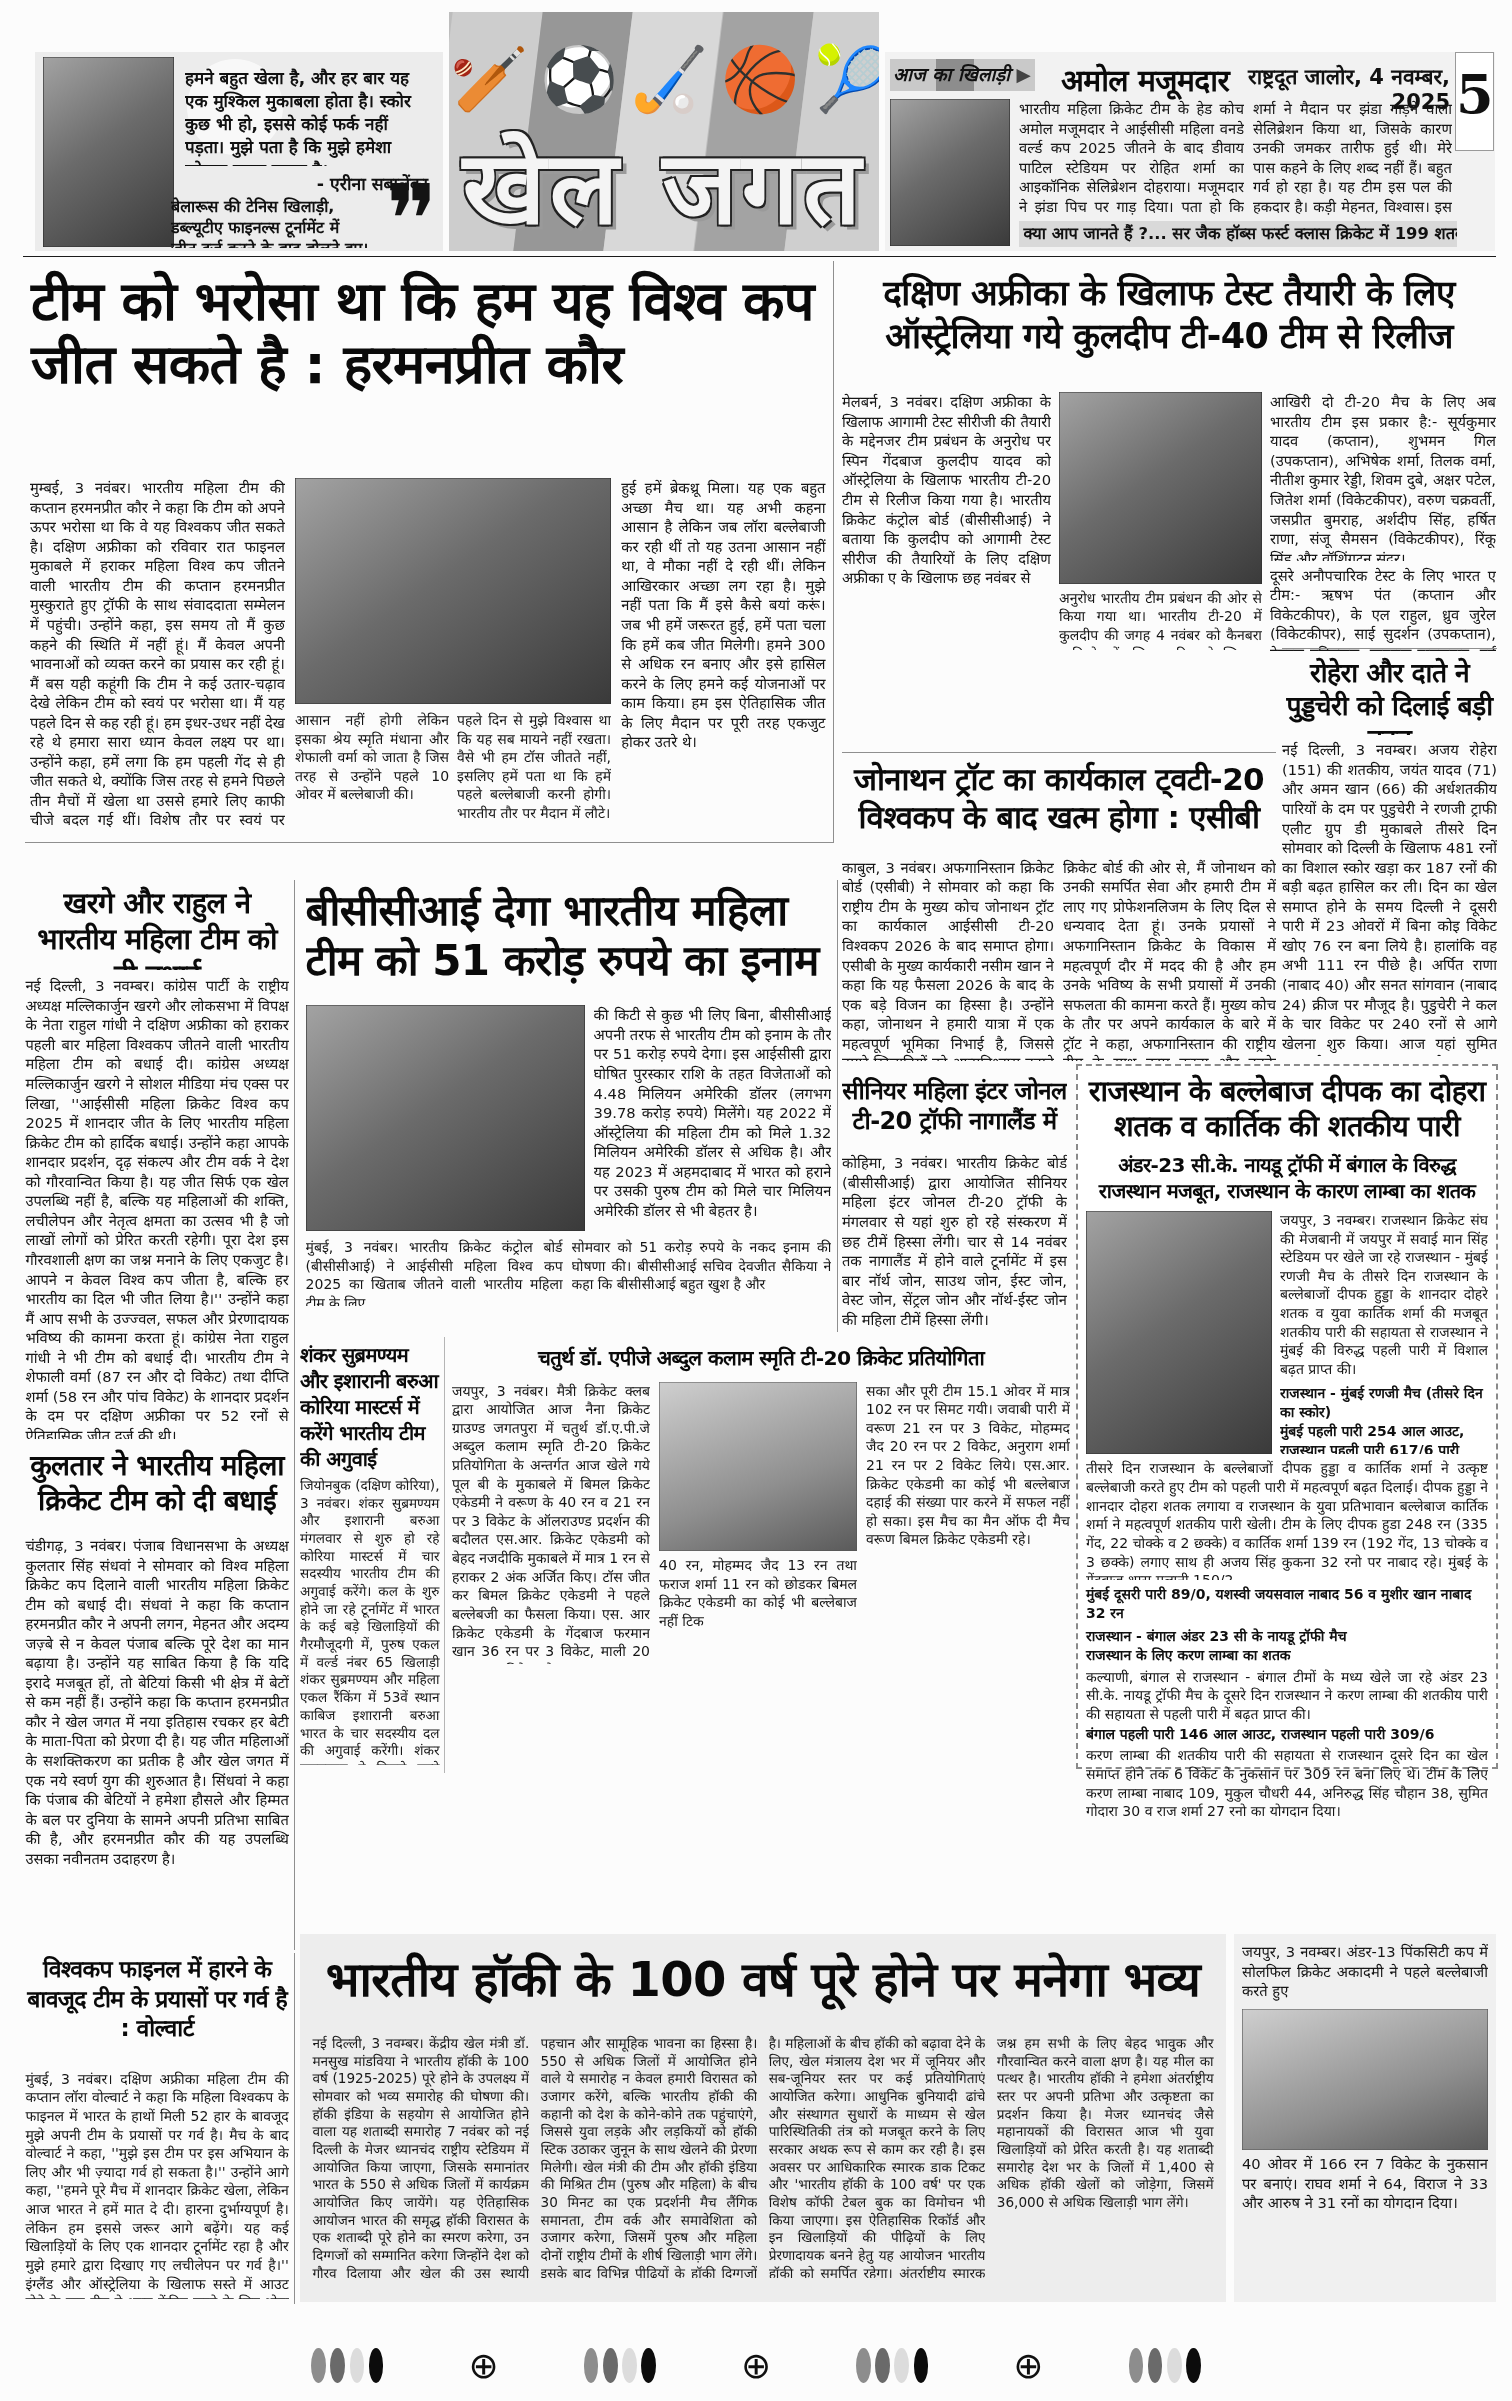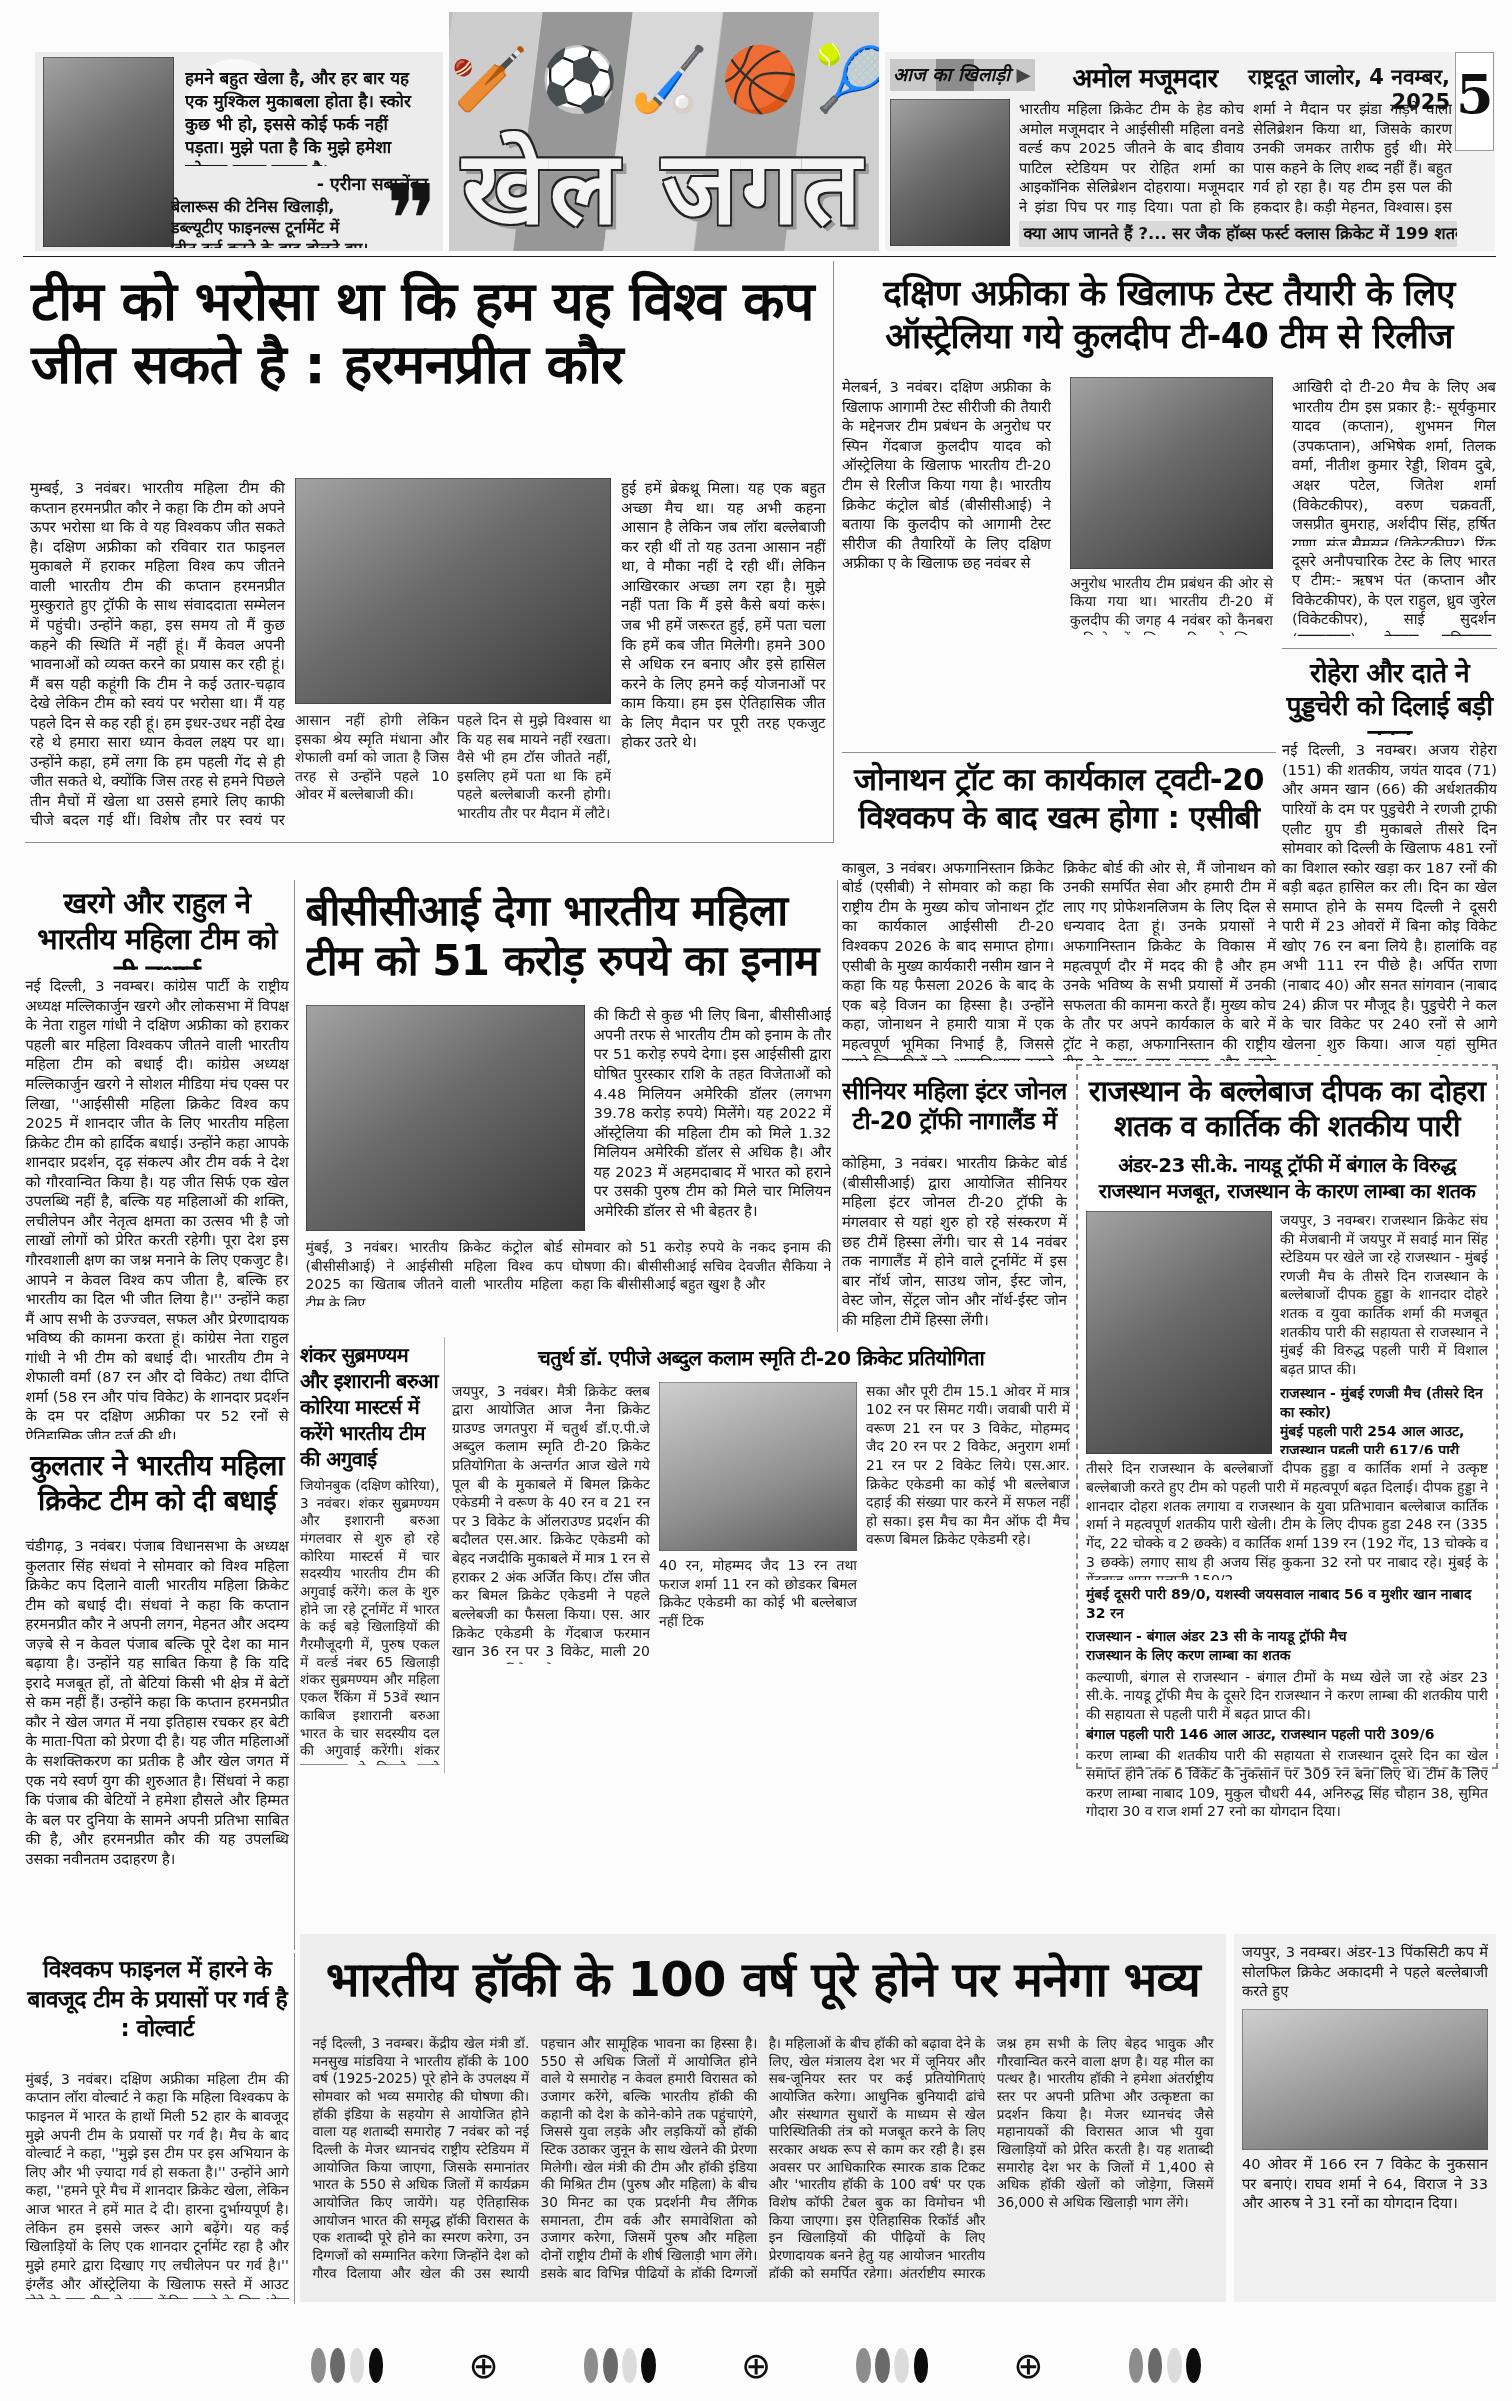--- a/index.html
+++ b/index.html
@@ -56,21 +56,21 @@
     </div>
   <div class="masthead-title">खेल जगत</div>
 </div>
 
 <div class="abs" style="left:885px;top:52px;width:610px;height:199px;background:#f2f2f2;">
   <div class="abs bold" style="left:4.5px;top:6.8px;width:145px;height:32px;background:linear-gradient(90deg,#c9c9c9 0 32%,#8d8d8d 32% 58%,#c9c9c9 58%);
               font-size:18.6px;font-style:italic;line-height:32px;text-align:center;">
     <span>आज का खिलाड़ी</span>
     <span style="color:#444;">▶</span>
   </div>
-  <div class="abs headline center" style="left:164px;top:6.8px;width:192px;font-size:26px;">अमोल मजूमदार</div>
+  <div class="abs headline center" style="left:164px;top:6.8px;width:192px;font-size:30px;">अमोल मजूमदार</div>
   <div class="abs bold" style="left:356px;top:10.2px;width:209px;font-size:21px;text-align:right;">राष्ट्रदूत जालोर, 4 नवम्बर, 2025</div>
   <div class="abs" style="right:1.1px;top:0px;width:37px;height:97px;background:#ffffff;border:0.6px solid #9a9a9a;">
     <div class="center" style="font-size:54px;font-weight:bold;font-family:'DejaVu Serif','Liberation Serif',serif;margin-top:10.2px;">5</div>
   </div>
   <div class="abs photo" style="left:4.5px;top:47px;width:120px;height:147px;"></div>
   <div class="abs body-text" style="left:134px;top:47px;width:225px;height:117px;">भारतीय महिला क्रिकेट टीम के हेड कोच अमोल मजूमदार ने आईसीसी महिला वनडे वर्ल्ड कप 2025 जीतने के बाद डीवाय पाटिल स्टेडियम पर रोहित शर्मा का आइकॉनिक सेलिब्रेशन दोहराया। मजूमदार ने झंडा पिच पर गाड़ दिया। पता हो कि 2024 टी20 वर्ल्ड कप जीतने के बाद रोहित</div>
   <div class="abs body-text" style="left:368px;top:47px;width:199px;height:117px;">शर्मा ने मैदान पर झंडा गाड़ने वाला सेलिब्रेशन किया था, जिसके कारण उनकी जमकर तारीफ हुई थी। मेरे पास कहने के लिए शब्द नहीं हैं। बहुत गर्व हो रहा है। यह टीम इस पल की हकदार है। कड़ी मेहनत, विश्वास। इस टीम ने हर भारतीय को गर्व महसूस कराया है।</div>
   <div class="abs bold" style="left: 134px; top: 169px; width: 433px; height: 26px; font-size: 16.4px; line-height: 26px; white-space: nowrap; overflow: hidden; padding-left: 4.5px; background-color: rgb(217, 217, 217);">क्या आप जानते हैं ?... सर जैक हॉब्स फर्स्ट क्लास क्रिकेट में 199 शतक लगाने का रिकॉर्ड उनके नाम है।</div>
 </div>
 
@@ -86,21 +86,21 @@
         <div class="body-text" style="width:154px;font-size:14px;">आसान नहीं होगी लेकिन इसका श्रेय स्मृति मंधाना और शेफाली वर्मा को जाता है जिस तरह से उन्होंने पहले 10 ओवर में बल्लेबाजी की।</div>
         <div class="body-text" style="width:154px;font-size:14px;">पहले दिन से मुझे विश्वास था कि यह सब मायने नहीं रखता। वैसे भी हम टॉस जीतते नहीं, इसलिए हमें पता था कि हमें पहले बल्लेबाजी करनी होगी। भारतीय तौर पर मैदान में लौटे।</div>
       </div>
     </div>
     <div class="body-text" style="flex:1;">हुई हमें ब्रेकथ्रू मिला। यह एक बहुत अच्छा मैच था। यह अभी कहना आसान है लेकिन जब लॉरा बल्लेबाजी कर रही थीं तो यह उतना आसान नहीं था, वे मौका नहीं दे रही थीं। लेकिन आखिरकार अच्छा लग रहा है। मुझे नहीं पता कि मैं इसे कैसे बयां करूं। जब भी हमें जरूरत हुई, हमें पता चला कि हमें कब जीत मिलेगी। हमने 300 से अधिक रन बनाए और इसे हासिल करने के लिए हमने कई योजनाओं पर काम किया। हम इस ऐतिहासिक जीत के लिए मैदान पर पूरी तरह एकजुट होकर उतरे थे।</div>
   </div>
 </div>
 
 <div class="abs" style="left:842px;top:261px;width:654px;height:383px;">
   <div class="headline center" style="font-size:35px;line-height:1.22;padding-top:11.3px;height:96px;overflow:hidden;">दक्षिण अफ्रीका के खिलाफ टेस्ट तैयारी के लिए ऑस्ट्रेलिया गये कुलदीप टी-40 टीम से रिलीज</div>
-  <div style="display:flex;gap:19px;margin-top:9px;height:260px;">
+  <div style="display:flex;gap:8px;margin-top:24px;height:260px;">
     <div class="body-text" style="width:209px;">मेलबर्न, 3 नवंबर। दक्षिण अफ्रीका के खिलाफ आगामी टेस्ट सीरीजी की तैयारी के मद्देनजर टीम प्रबंधन के अनुरोध पर स्पिन गेंदबाज कुलदीप यादव को ऑस्ट्रेलिया के खिलाफ भारतीय टी-20 टीम से रिलीज किया गया है। भारतीय क्रिकेट कंट्रोल बोर्ड (बीसीसीआई) ने बताया कि कुलदीप को आगामी टेस्ट सीरीज की तैयारियों के लिए दक्षिण अफ्रीका ए के खिलाफ छह नवंबर से</div>
     <div style="width:203px;">
       <div class="photo" style="width:203px;height:192px;"></div>
       <div class="body-text" style="height:61px;margin-top:4.5px;font-size:14px;">अनुरोध भारतीय टीम प्रबंधन की ओर से किया गया था। भारतीय टी-20 में कुलदीप की जगह 4 नवंबर को कैनबरा व ब्रिस्बेन में दक्षिण अफ्रीका के खिलाफ ऑस्ट्रेलिया दौरे के</div>
     </div>
     <div style="flex:1;overflow:hidden;">
       <div class="body-text" style="height:169px;">आखिरी दो टी-20 मैच के लिए अब भारतीय टीम इस प्रकार है:- सूर्यकुमार यादव (कप्तान), शुभमन गिल (उपकप्तान), अभिषेक शर्मा, तिलक वर्मा, नीतीश कुमार रेड्डी, शिवम दुबे, अक्षर पटेल, जितेश शर्मा (विकेटकीपर), वरुण चक्रवर्ती, जसप्रीत बुमराह, अर्शदीप सिंह, हर्षित राणा, संजू सैमसन (विकेटकीपर), रिंकू सिंह और वॉशिंगटन सुंदर।</div>
       <div class="body-text" style="height:85px;margin-top:4.5px;">दूसरे अनौपचारिक टेस्ट के लिए भारत ए टीम:- ऋषभ पंत (कप्तान और विकेटकीपर), के एल राहुल, ध्रुव जुरेल (विकेटकीपर), साई सुदर्शन (उपकप्तान), देवदत्त पड़िक्कल, ऋतुराज गायकवाड़, हर्ष दुबे, तनुष कोटियान, मानव सुथार, खलील अहमद, गुरनूर बराड़, कुलदीप यादव, अभिमन्यू ईश्वरन, प्रसिद्ध कृष्णा, मोहम्मद सिराज और आकाश दीप।</div>
     </div>
   </div>

